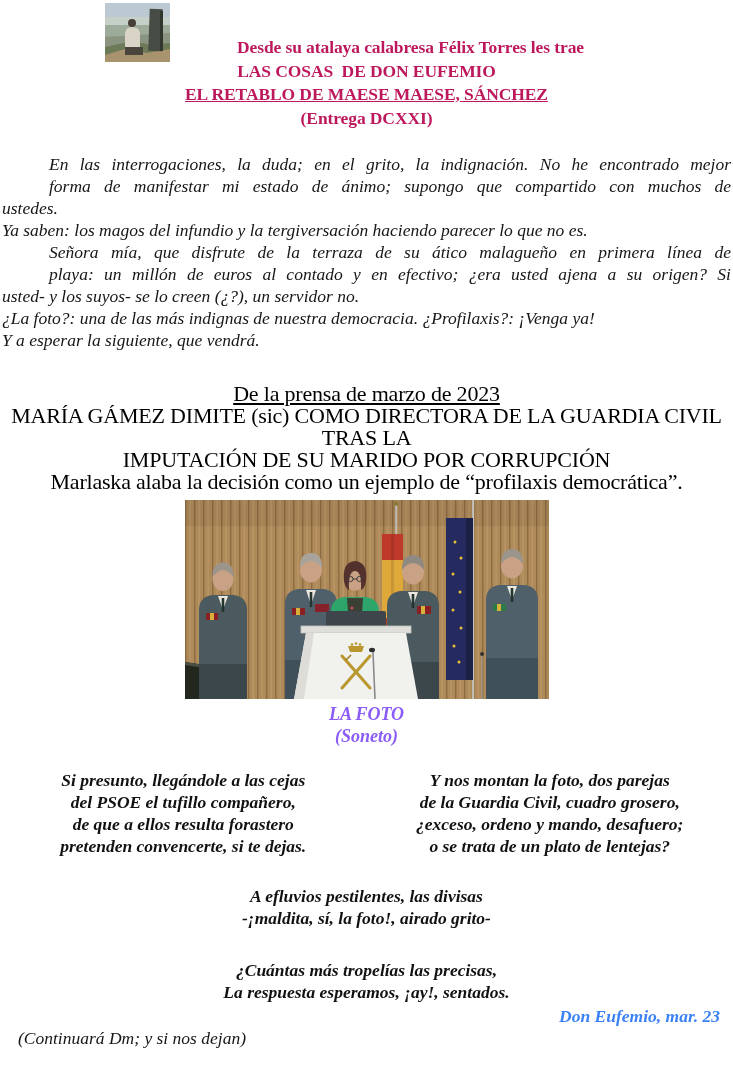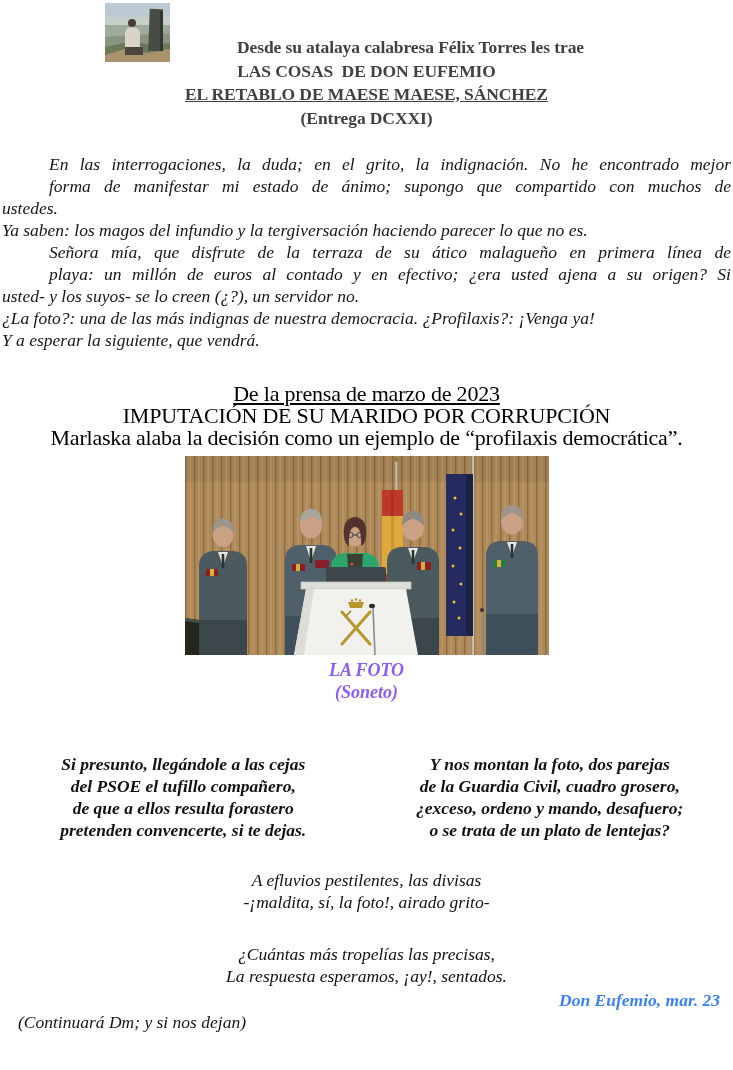--- a/index.html
+++ b/index.html
@@ -4,43 +4,43 @@
 <style>
   html,body{margin:0;padding:0;}
   body{
     width:733px;height:1070px;overflow:hidden;position:relative;
     background:#ffffff;color:#161616;
     font-family:"Liberation Serif","DejaVu Serif",serif;
   }
   
   .masthead{position:relative;height:133px;}
   .masthead-photo{position:absolute;left:105px;top:3px;width:65px;height:59px;overflow:hidden;}
-  .title-lines{padding-top:36px;text-align:center;font-weight:bold;color:#404040;
+  .title-lines{padding-top:36px;text-align:center;font-weight:bold;color:#be185d;
     font-size:17.5px;line-height:23.5px;letter-spacing:-0.1px;}
   .t-byline{padding-left:88px;}
   .t-title{white-space:pre-wrap;}
   .t-subtitle{text-decoration:underline;}
   
   .intro{margin-top:20px;padding:0 2px;font-style:italic;font-size:17.5px;line-height:22px;}
   .intro .ln{text-align:justify;}
   .intro .jl{text-align-last:justify;margin-left:47px;}
   
   .press{margin-top:32px;text-align:center;font-weight:normal;color:#000;
     font-size:22px;line-height:22px;letter-spacing:-0.2px;}
   .press .dateline{text-decoration:underline;}
   
   .photo-fig{width:364px;margin:7px auto 0;}
   .photo-fig svg{display:block;}
   
   .poem-caption{margin-top:4px;text-align:center;font-weight:bold;font-style:italic;
     font-size:18px;line-height:22px;color:#8b5cf6;}
   .quatrains{display:flex;margin-top:22px;font-weight:bold;font-style:italic;
     font-size:17.5px;line-height:22px;text-align:center;color:#111;}
-  .quatrains>div{flex:1;margin-top:28px;}
-  .tercet{text-align:center;font-weight:normal;font-style:italic;
+  .quatrains>div{flex:1;}
+  .tercet{text-align:center;font-weight:bold;font-style:italic;
     font-size:17.5px;line-height:22px;color:#111;}
   .tercet-1{margin-top:28px;}
   .tercet-2{margin-top:30px;}
   .signature{margin-top:2px;padding-right:13px;text-align:right;
     font-weight:bold;font-style:italic;font-size:17.5px;line-height:22px;color:#3b82f6;}
   .footer-note{padding-left:18px;font-style:italic;font-size:17.5px;line-height:22px;}
 </style>
 </head>
 <body>
 
@@ -75,20 +75,21 @@
   <div class="ln">Ya saben: los magos del infundio y la tergiversación haciendo parecer lo que no es.</div>
   <div class="ln jl">Señora mía, que disfrute de la terraza de su ático malagueño en primera línea de</div>
   <div class="ln jl">playa: un millón de euros al contado y en efectivo; ¿era usted ajena a su origen? Si</div>
   <div class="ln">usted- y los suyos- se lo creen (¿?), un servidor no.</div>
   <div class="ln">¿La foto?: una de las más indignas de nuestra democracia. ¿Profilaxis?: ¡Venga ya!</div>
   <div class="ln">Y a esperar la siguiente, que vendrá.</div>
 </section>
 
 <section class="press">
   <div class="dateline">De la prensa de marzo de 2023</div>
+  <div>MARÍA GÁMEZ DIMITE (sic) COMO DIRECTORA DE LA GUARDIA CIVIL TRAS LA</div>
   <div>IMPUTACIÓN DE SU MARIDO POR CORRUPCIÓN</div>
   <div>Marlaska alaba la decisión como un ejemplo de “profilaxis democrática”.</div>
 </section>
 
 <figure class="photo-fig" style="margin-top:7px;">
   <svg width="364" height="199" viewBox="0 0 364 199">
     <defs>
       <pattern id="wood" width="9" height="20" patternUnits="userSpaceOnUse">
         <rect width="9" height="20" fill="#ae8a5a"></rect>
         <rect x="0" width="1.4" height="20" fill="#8d6c41"></rect>

